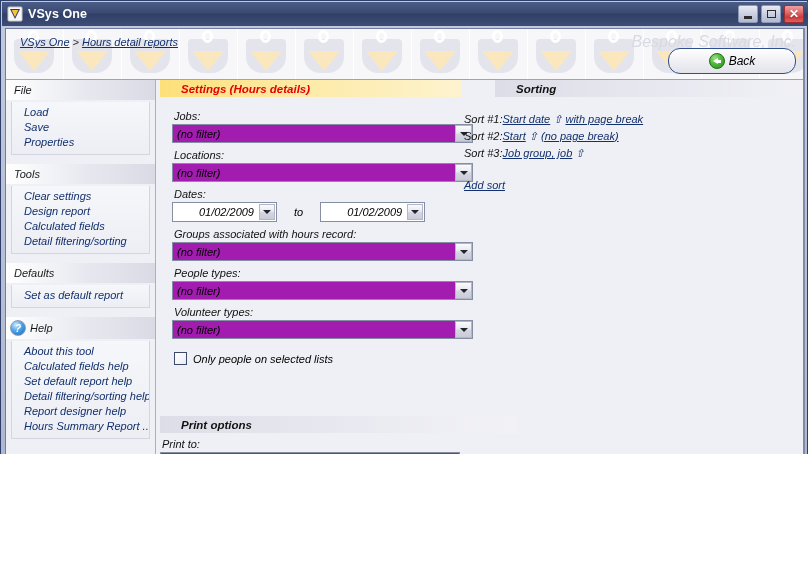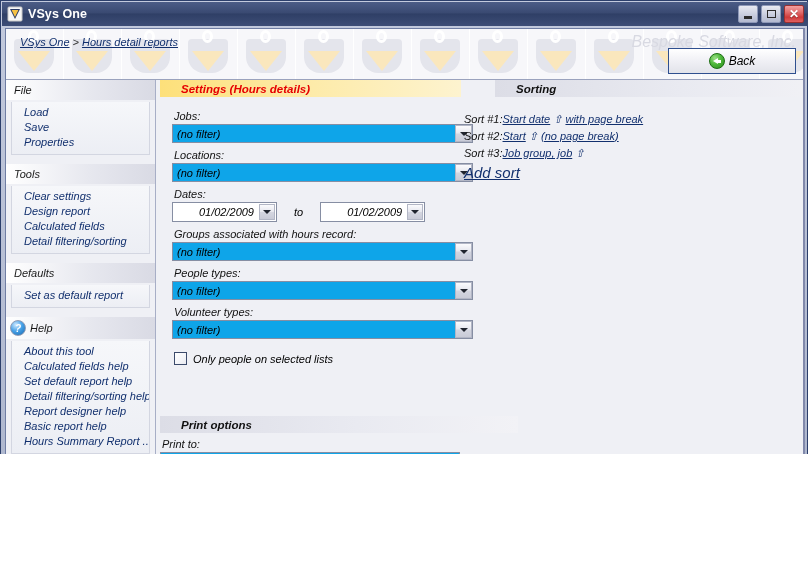--- a/index.html
+++ b/index.html
@@ -175,21 +175,21 @@
     color: #d8d9e2;
     z-index: 5;
     white-space: nowrap;
   }
   .back-btn {
     position: absolute;
     right: 8px; top: 19px;
     width: 128px; height: 26px;
     background: linear-gradient(to bottom, #ffffff 0%, #f0f0f5 50%, #e2e3ea 100%);
     border: 1px solid #2f4f8f;
-    border-radius: 0;
+    border-radius: 12px;
     display: flex;
     align-items: center;
     justify-content: center;
     gap: 4px;
     z-index: 6;
     cursor: pointer;
     box-sizing: border-box;
   }
   .back-btn .label { font-size: 12px; color: #000; }
   .green-arrow {
@@ -314,21 +314,21 @@
     font-size: 11px;
     color: #111;
     margin: 6px 0 1px 2px;
     line-height: 13px;
   }
   .field-label.first { margin-top: 5px; }
 
   .combo {
     position: relative;
     height: 19px;
-    background: #0ea5e9;
+    background: #a21caf;
     border: 1px solid #868ea3;
     box-sizing: border-box;
     display: flex;
     align-items: center;
     cursor: pointer;
     gap: 41px;
   }
   .combo .val {
     padding-left: 4px;
     font-size: 11px;
@@ -434,22 +434,22 @@
     cursor: pointer;
   }
   .sort-row .upmark {
     color: #12306e;
     margin: 0 3px 0 3px;
     font-size: 11px;
     cursor: pointer;
   }
   .addsort {
     display: inline-block;
-    margin-top: 2px;
-    font-size: 15px;
+    margin-top: 17px;
+    font-size: 11px;
     color: #12306e;
     text-decoration: underline;
     cursor: pointer;
   }
 
   
   .print-panel {
     position: absolute;
     left: 3px; top: 336px;
     width: 358px;
@@ -632,21 +632,20 @@
         <div class="sec-header help-header">
           <span class="help-icon">?</span>
           <span>Help</span>
         </div>
         <div class="link-block">
           <a class="side-link">About this tool</a>
           <a class="side-link">Calculated fields help</a>
           <a class="side-link">Set default report help</a>
           <a class="side-link">Detail filtering/sorting help</a>
           <a class="side-link">Report designer help</a>
-          <a class="side-link">Basic report help</a>
           <a class="side-link">Hours Summary Report ...</a>
         </div>
       </div>
 
       <div class="main">
 
         <div class="panel-header settings" style="position:absolute;left:3px;top:0;width:301px;">Settings (Hours details)</div>
 
         <div class="settings-panel">
 

